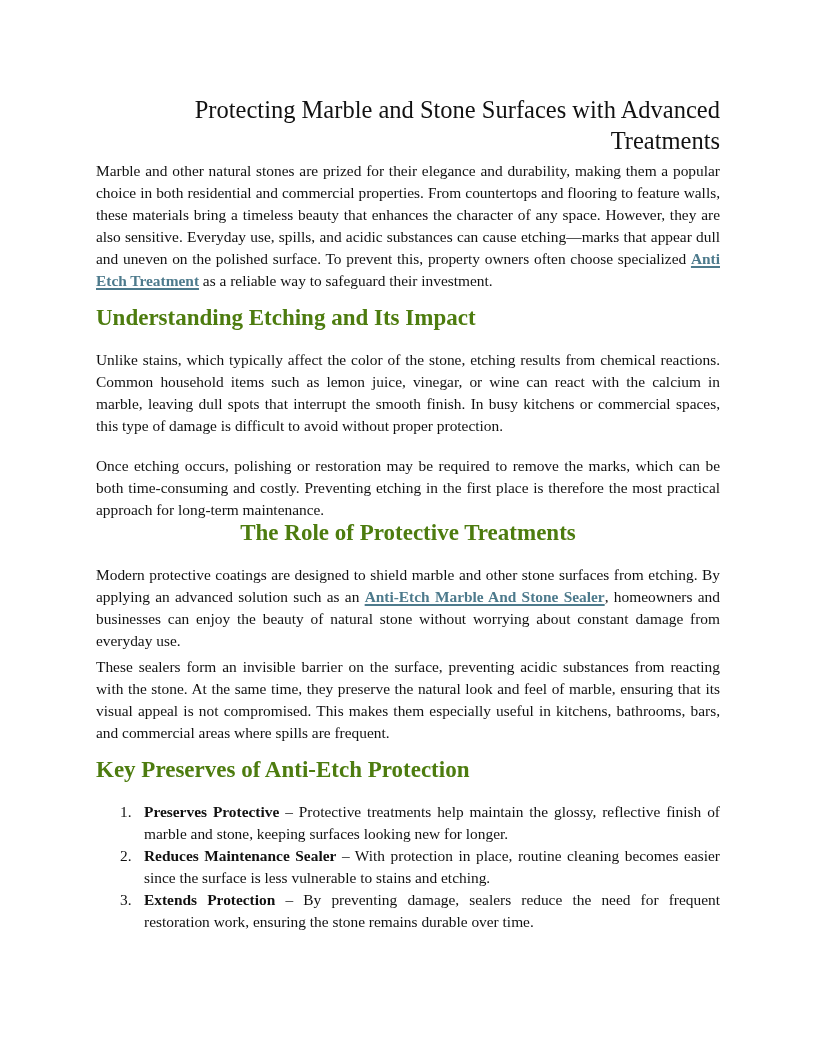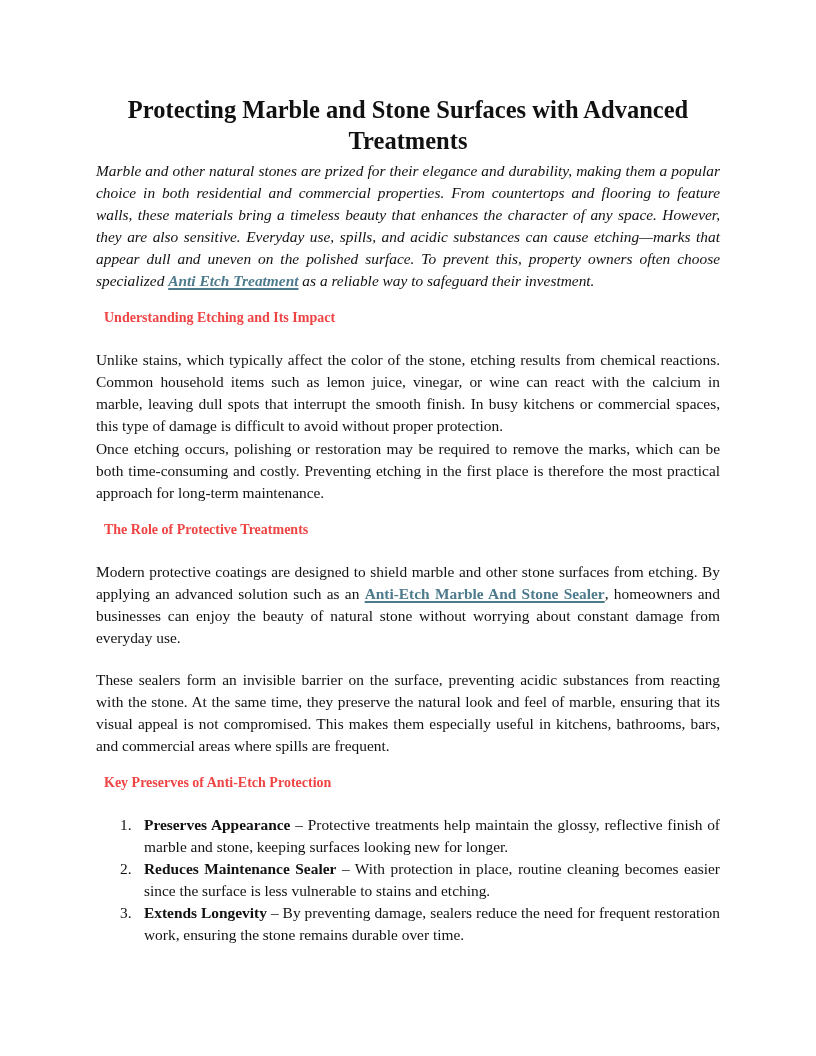--- a/index.html
+++ b/index.html
@@ -4,60 +4,60 @@
   <style>
     html, body { margin: 0; padding: 0; background: #ffffff; }
     body { width: 816px; height: 1056px; position: relative; overflow: hidden; }
     .page {
       position: absolute; left: 96px; top: 94px; width: 624px;
       font-family: "Liberation Serif", serif; color: #111111;
       font-size: 15.4px; line-height: 22px;
     }
     h1 {
       font-family: "Liberation Serif", serif;
-      font-size: 24.5px; line-height: 31px; font-weight: bold;
-      text-align: center; margin: 0 0 4px 0; color: #111;
+      font-size: 24.5px; line-height: 31px; font-weight: normal;
+      text-align: right; margin: 0 0 4px 0; color: #111;
     }
     p { margin: 0; text-align: justify; }
-    .p-gap { margin-bottom: 14px; font-style: italic; }
+    .p-gap { margin-bottom: 14px; }
     h2 {
       font-family: "Liberation Serif", serif;
-      font-size: 14px; line-height: 24px; font-weight: bold;
-      margin: 8px; color: #ef4444;
+      font-size: 23px; line-height: 24px; font-weight: bold;
+      margin: 0; color: #4d7c0f;
     }
     a.doc-link {
       color: #4d7a8c; font-weight: bold; text-decoration: underline;
       text-decoration-thickness: 1.5px; text-underline-offset: 2px;
     }
     ol { margin: 0; padding: 0; list-style: none; }
     ol li { position: relative; padding-left: 24px; margin-left: 24px; text-align: justify; }
     ol li .num { position: absolute; left: 0; top: 0; }
     b { font-weight: bold; }
   </style>
 </head>
 <body>
 
 <div class="page">
   <h1>Protecting Marble and Stone Surfaces with Advanced Treatments</h1>
 
   <p class="p-gap" style="margin-bottom:14px;"><span>Marble and other natural stones are prized for their elegance and durability, making them a popular choice in both residential and commercial properties. From countertops and flooring to feature walls, these materials bring a timeless beauty that enhances the character of any space. However, they are also sensitive. Everyday use, spills, and acidic substances can cause etching—marks that appear dull and uneven on the polished surface. To prevent this, property owners often choose specialized </span><a class="doc-link">Anti Etch Treatment</a><span> as a reliable way to safeguard their investment.</span></p>
 
   <h2 style="margin-bottom:19px;">Understanding Etching and Its Impact</h2>
-  <p style="margin-bottom:1px;">Unlike stains, which typically affect the color of the stone, etching results from chemical reactions. Common household items such as lemon juice, vinegar, or wine can react with the calcium in marble, leaving dull spots that interrupt the smooth finish. In busy kitchens or commercial spaces, this type of damage is difficult to avoid without proper protection.</p>
-  <p style="margin-bottom:14px;">Once etching occurs, polishing or restoration may be required to remove the marks, which can be both time-consuming and costly. Preventing etching in the first place is therefore the most practical approach for long-term maintenance.</p>
+  <p style="margin-bottom:18px;">Unlike stains, which typically affect the color of the stone, etching results from chemical reactions. Common household items such as lemon juice, vinegar, or wine can react with the calcium in marble, leaving dull spots that interrupt the smooth finish. In busy kitchens or commercial spaces, this type of damage is difficult to avoid without proper protection.</p>
+  <p style="">Once etching occurs, polishing or restoration may be required to remove the marks, which can be both time-consuming and costly. Preventing etching in the first place is therefore the most practical approach for long-term maintenance.</p>
 
-  <h2 style="margin-bottom:19px;">The Role of Protective Treatments</h2>
-  <p style="margin-bottom:20px;"><span>Modern protective coatings are designed to shield marble and other stone surfaces from etching. By applying an advanced solution such as an </span><a class="doc-link">Anti-Etch Marble And Stone Sealer</a><span>, homeowners and businesses can enjoy the beauty of natural stone without worrying about constant damage from everyday use.</span></p>
+  <h2 style="margin-bottom:19px;text-align:center;">The Role of Protective Treatments</h2>
+  <p style="margin-bottom:4px;"><span>Modern protective coatings are designed to shield marble and other stone surfaces from etching. By applying an advanced solution such as an </span><a class="doc-link">Anti-Etch Marble And Stone Sealer</a><span>, homeowners and businesses can enjoy the beauty of natural stone without worrying about constant damage from everyday use.</span></p>
   <p style="margin-bottom:14px;">These sealers form an invisible barrier on the surface, preventing acidic substances from reacting with the stone. At the same time, they preserve the natural look and feel of marble, ensuring that its visual appeal is not compromised. This makes them especially useful in kitchens, bathrooms, bars, and commercial areas where spills are frequent.</p>
 
   <h2 style="margin-bottom:19px;">Key Preserves of Anti-Etch Protection</h2>
   <ol>
     <li>
-      <span class="num">1.</span><b>Preserves Appearance</b><span> – Protective treatments help maintain the glossy, reflective finish of marble and stone, keeping surfaces looking new for longer.</span>
+      <span class="num">1.</span><b>Preserves Protective</b><span> – Protective treatments help maintain the glossy, reflective finish of marble and stone, keeping surfaces looking new for longer.</span>
     </li>
     <li>
       <span class="num">2.</span><b>Reduces Maintenance Sealer</b><span> – With protection in place, routine cleaning becomes easier since the surface is less vulnerable to stains and etching.</span>
     </li>
     <li>
-      <span class="num">3.</span><b>Extends Longevity</b><span> – By preventing damage, sealers reduce the need for frequent restoration work, ensuring the stone remains durable over time.</span>
+      <span class="num">3.</span><b>Extends Protection</b><span> – By preventing damage, sealers reduce the need for frequent restoration work, ensuring the stone remains durable over time.</span>
     </li>
   </ol>
 </div>
 
 </body></html>

